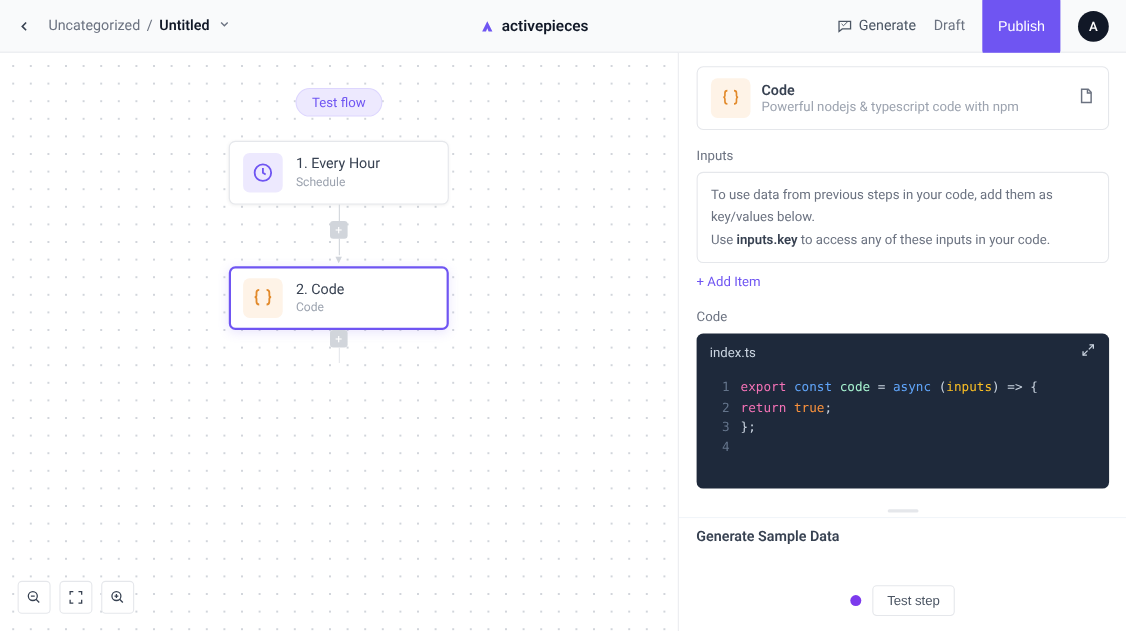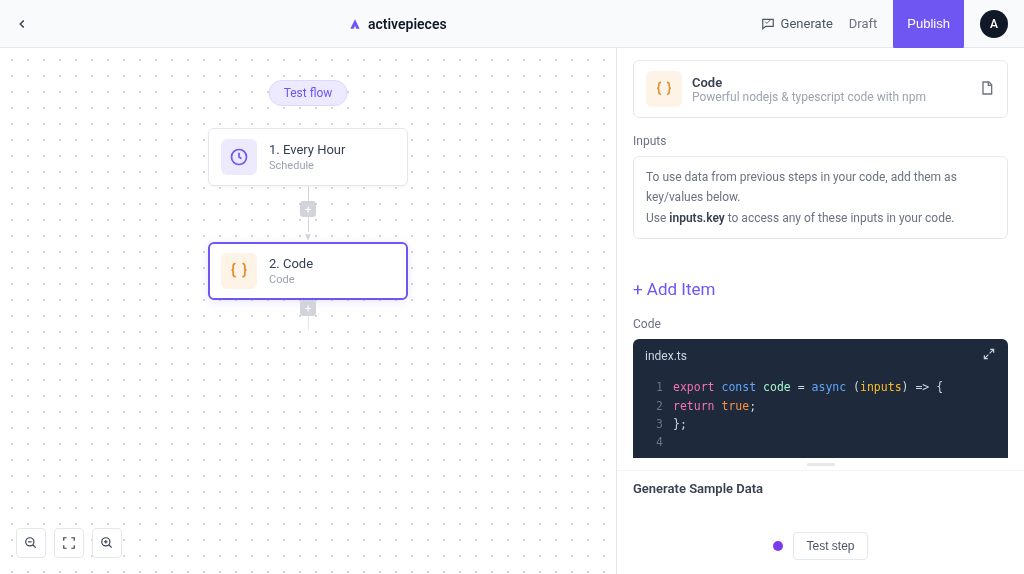--- a/index.html
+++ b/index.html
@@ -115,21 +115,21 @@
     font-size: 12px; color: #6b7280; line-height: 1.7; margin-bottom: 10px;
   }
   .info-box b { color: #374151; font-weight: 600; }
   .kv-row { display: flex; margin-bottom: 8px; }
   .kv-row input {
     flex: 1; border: 1px solid #e5e7eb; padding: 8px 10px; font-size: 12px;
     color: #374151; outline: none;
   }
   .kv-row input:first-child { border-top-left-radius: 4px; border-bottom-left-radius: 4px; border-right: none; }
   .kv-row input:last-child  { border-top-right-radius: 4px; border-bottom-right-radius: 4px; }
-  .add-item { color: #6f55f2; font-size: 17px; cursor: pointer; margin-bottom: 14px; display: inline-block; margin-top: 30px; }
+  .add-item { color: #6f55f2; font-size: 12px; cursor: pointer; margin-bottom: 14px; display: inline-block; }
 
   .code-editor {
     background: #1e293b; border-radius: 6px; overflow: hidden; margin-bottom: 14px;
   }
   .code-tab-bar {
     display: flex; align-items: center; justify-content: space-between;
     padding: 8px 12px; color: #cbd5e1; font-size: 12px;
   }
   .expand-icon { cursor: pointer; color: #cbd5e1; }
   .code-body { padding: 6px 12px 28px; font-family: ui-monospace, Menlo, Consolas, monospace; font-size: 11.5px; line-height: 1.6; }
@@ -159,20 +159,30 @@
 </style>
 </head>
 <body>
 
 <div class="header">
   <div class="hdr-left">
     <div class="back-btn">
       <svg width="14" height="14" viewBox="0 0 24 24" fill="none" stroke="currentColor" stroke-width="2.5">
           <polyline points="15 18 9 12 15 6"></polyline>
         </svg>
+    </div>
+    <div class="crumb">
+      <span>Uncategorized</span>
+      <span class="sep">/</span>
+      <span class="current">Untitled</span>
+      <span class="crumb-chevron">
+        <svg width="12" height="12" viewBox="0 0 24 24" fill="none" stroke="currentColor" stroke-width="2.5">
+            <polyline points="6 9 12 15 18 9"></polyline>
+          </svg>
+      </span>
     </div>
   </div>
 
   <div class="brand">
     <span class="brand-logo">
       <svg width="14" height="14" viewBox="0 0 24 24">
           <path d="M4 20 L12 4 L20 20 L14 20 L12 15 L10 20 Z" fill="#6f55f2"></path>
         </svg>
     </span>
     <span>activepieces</span>

